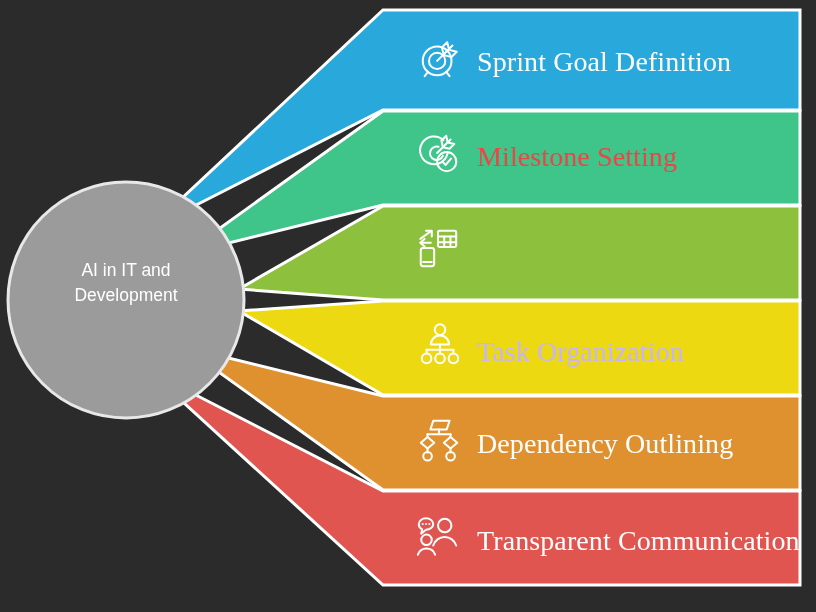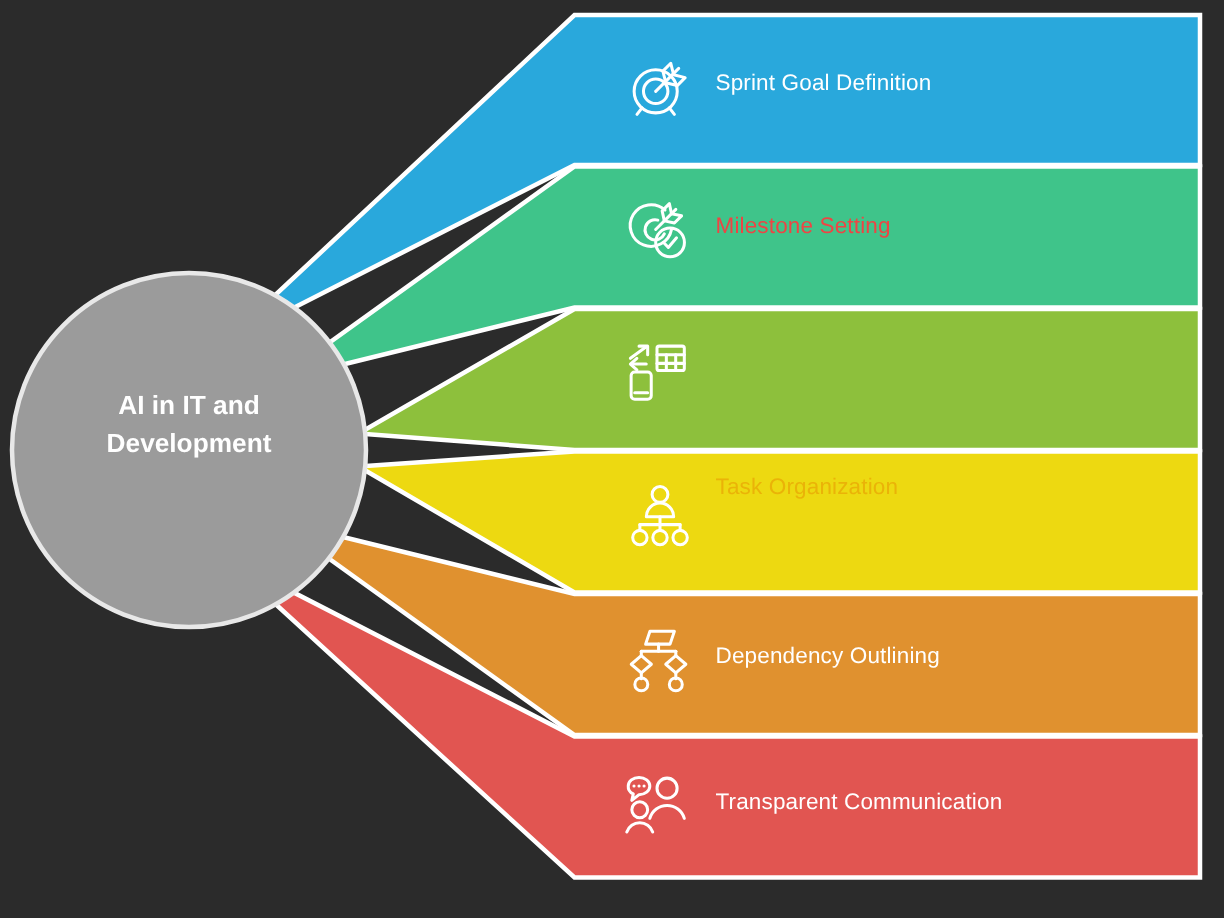--- a/index.html
+++ b/index.html
@@ -18,40 +18,41 @@
   #fan {
     position: absolute;
     left: 0;
     top: 0;
     width: 816px;
     height: 612px;
   }
   .row-label {
     position: absolute;
     color: #ffffff;
-    font-size: 15px;
+    font-size: 28px;
     font-weight: 400;
     letter-spacing: 0.1px;
     white-space: nowrap;
     line-height: 1;
+    font-family: Liberation Serif, serif;
   }
   .row-icon {
     position: absolute;
     width: 46px;
     height: 46px;
   }
   #hub-text {
     position: absolute;
     left: 26px;
     top: 258px;
     width: 200px;
     text-align: center;
     color: #ffffff;
     font-size: 17.5px;
-    font-weight: bold;
+    font-weight: normal;
     line-height: 1.42;
   }
 </style>
 </head>
 <body>
 
 <div id="canvas" style="background: rgb(43, 43, 43);">
 
   <svg id="fan" viewBox="0 0 816 612">
 
@@ -114,21 +115,21 @@
     <path d="M14.5 24.5 A9.5 9.5 0 0 1 33.5 24.5 Z"></path>
     <path d="M24 24.5 V30"></path>
     <path d="M10 30 H38"></path>
     <path d="M10 30 V34"></path>
     <path d="M24 30 V34"></path>
     <path d="M38 30 V34"></path>
     <circle cx="10" cy="39" r="5"></circle>
     <circle cx="24" cy="39" r="5"></circle>
     <circle cx="38" cy="39" r="5"></circle>
   </svg>
-  <div class="row-label" style="left: 477px; top: 317px; color: #eab308;">Task Organization</div>
+  <div class="row-label" style="left: 477px; top: 338px; color: #c4b5fd;">Task Organization</div>
 
   <svg class="row-icon" style="left:417px; top:416px;" viewBox="0 0 48 48" fill="none" stroke="#ffffff" stroke-width="2.1" stroke-linecap="round" stroke-linejoin="round">
     <path d="M17 5 L34 5 L31 14 L14 14 Z"></path>
     <path d="M23 14 V19"></path>
     <path d="M11 19 H35"></path>
     <path d="M11 19 V22"></path>
     <path d="M35 19 V22"></path>
     <path d="M11 22 L18 28 L11 34 L4 28 Z"></path>
     <path d="M35 22 L42 28 L35 34 L28 28 Z"></path>
     <path d="M11 34 V38"></path>

